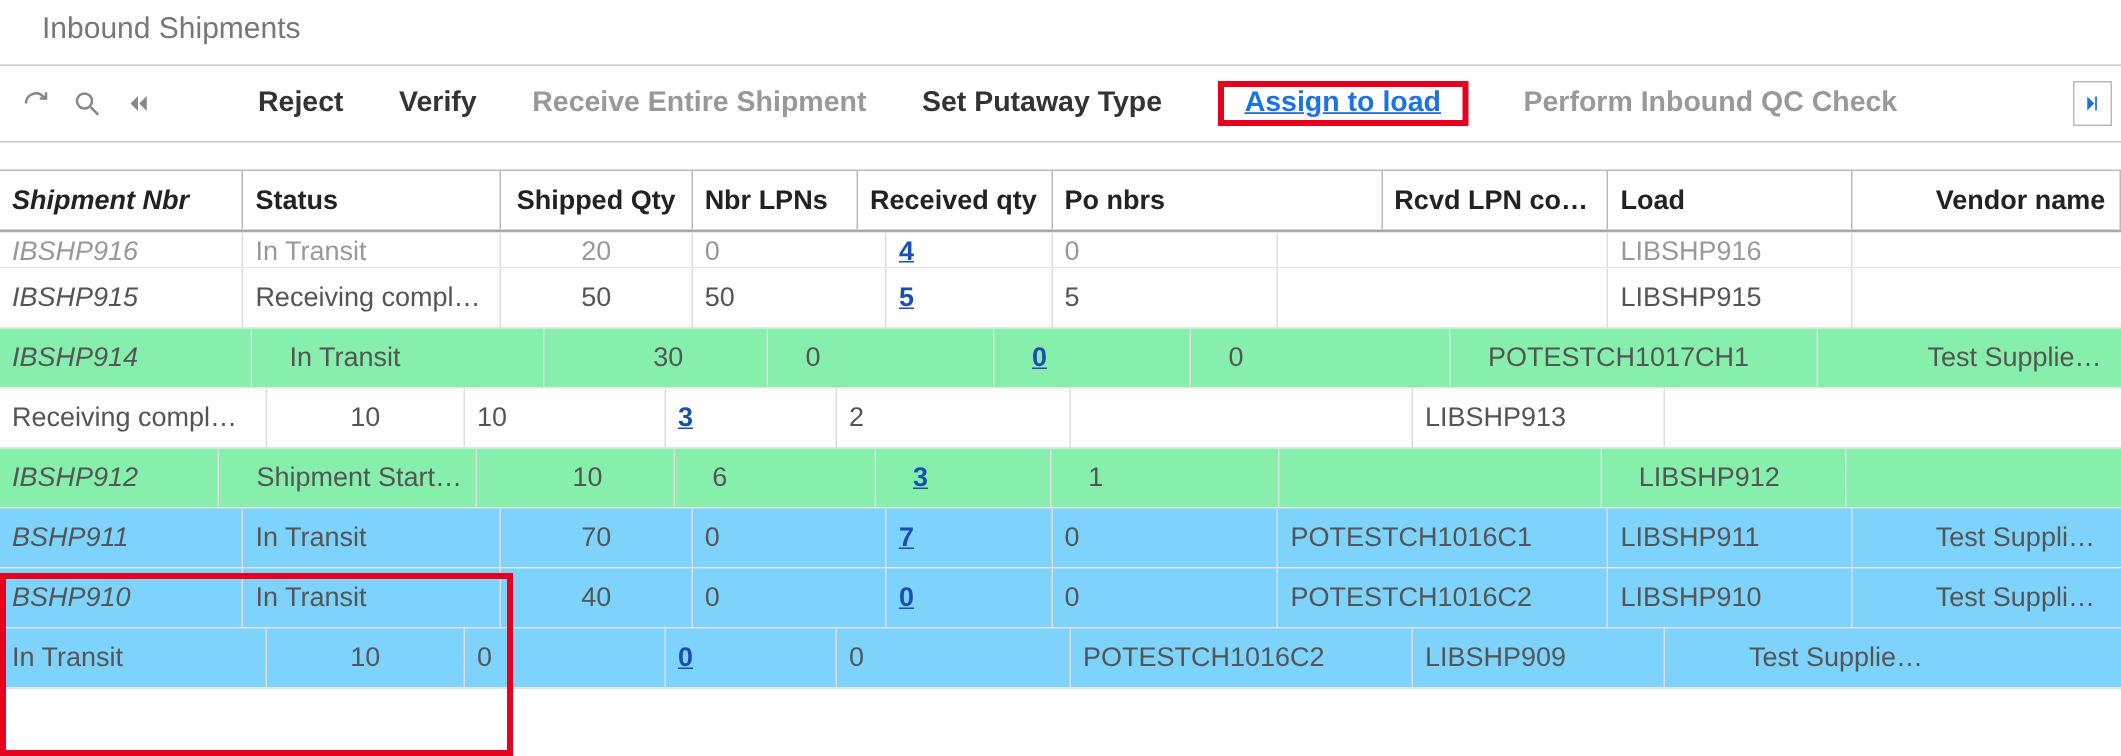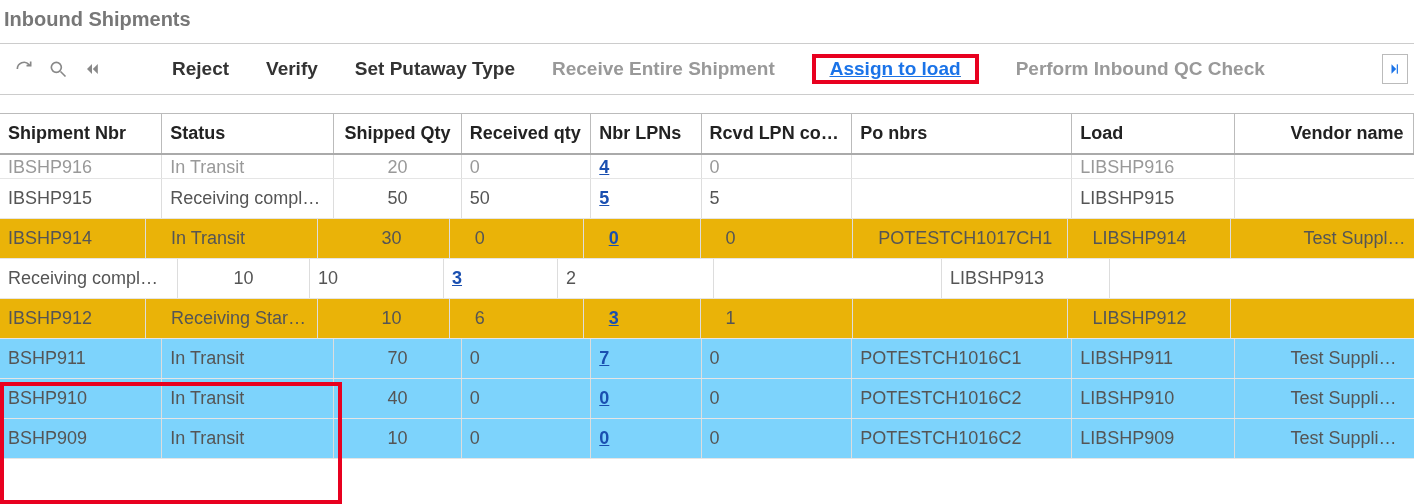--- a/index.html
+++ b/index.html
@@ -9,23 +9,23 @@
     font-family: Arial, Helvetica, sans-serif;
     font-size: 16px;
     color: #333;
     background: #fff;
     width: 1414px;
     height: 504px;
     overflow: hidden;
   }
   .page-title {
     font-size: 20px;
-    font-weight: bold;
+    font-weight: normal;
     color: #777;
-    padding: 8px 10px 12px 4px;
+    padding: 8px 10px 12px 28px;
   }
   .toolbar-wrap {
     border-top: 1px solid #ccc;
     border-bottom: 1px solid #ccc;
     padding: 10px 0 10px 10px;
     display: flex;
     align-items: center;
     gap: 6px;
     position: relative;
   }
@@ -106,37 +106,37 @@
     border-right: 1px solid #ddd;
   }
   .ghead .gcell {
     border-right: 1px solid #bbb;
   }
   .grow {
     border-bottom: 1px solid #e5e5e5;
     background: #fff;
     color: #555;
   }
-  .grow.alt { background: #eab308; gap: 17px; }
+  .grow.alt { background: #86efac; gap: 17px; }
   .grow.sel { background: #7dd3fc; }
   .grow.clipped {
     height: 24px;
     overflow: hidden;
     color: #999;
   }
   .grow.clipped .gcell { padding-top: 2px; }
   .lpn-link {
     color: #1a4fb0;
     text-decoration: underline;
     font-weight: bold;
     cursor: pointer;
   }
 
   
-  .c0 { width: 168px; }
+  .c0 { width: 168px; font-style: italic; }
   .c1 { width: 178px; }
   .c2 { width: 132px; text-align: center; }
   .c3 { width: 134px; }
   .c4 { width: 114px; }
   .c5 { width: 156px; }
   .c6 { width: 228px; }
   .c7 { width: 168px; }
   .c8 { width: 136px; border-right: none; margin-left: 48px;}
 
   
@@ -170,45 +170,45 @@
   <span class="icon-btn">
     <svg viewBox="0 0 24 24" fill="currentColor">
       <path d="M12 6l-6 6 6 6z"></path>
         <path d="M19 6l-6 6 6 6z"></path>
     </svg>
   </span>
 
   <div class="actions">
     <span class="action">Reject</span>
     <span class="action">Verify</span>
+    <span class="action disabled">Receive Entire Shipment</span>
     <span class="action">Set Putaway Type</span>
-    <span class="action disabled">Receive Entire Shipment</span>
     <span class="red-frame">
       <span class="action highlight-frame">Assign to load</span>
     </span>
     <span class="action disabled" style="max-width:250px;overflow:hidden">Perform Inbound QC Check</span>
   </div>
 
   <span class="overflow-btn">
     <svg viewBox="0 0 24 24" fill="currentColor">
       <path d="M6 4l8 8-8 8z"></path>
         <rect x="15" y="4" width="2" height="16"></rect>
     </svg>
   </span>
 </div>
 
 <div class="grid">
   <div class="ghead">
     <div class="gcell c0">Shipment Nbr</div>
     <div class="gcell c1">Status</div>
     <div class="gcell c2">Shipped Qty</div>
+    <div class="gcell c4">Nbr LPNs</div>
     <div class="gcell c3">Received qty</div>
-    <div class="gcell c4">Nbr LPNs</div>
+    <div class="gcell c6">Po nbrs</div>
     <div class="gcell c5">Rcvd LPN count</div>
-    <div class="gcell c6">Po nbrs</div>
     <div class="gcell c7">Load</div>
     <div class="gcell c8">Vendor name</div>
   </div>
 
   <div class="rows-wrap" id="rows-wrap">
 
     <div class="grow clipped">
         <div class="gcell c0">IBSHP916</div>
         <div class="gcell c1">In Transit</div>
         <div class="gcell c2">20</div>
@@ -231,36 +231,35 @@
         <div class="gcell c8"></div>
       </div>
       <div class="grow alt">
         <div class="gcell c0">IBSHP914</div>
         <div class="gcell c1">In Transit</div>
         <div class="gcell c2">30</div>
         <div class="gcell c3">0</div>
         <div class="gcell c4"><span class="lpn-link">0</span></div>
         <div class="gcell c5">0</div>
         <div class="gcell c6">POTESTCH1017CH1</div>
-        <div class="gcell c7">LIBSHP914</div>
         <div class="gcell c8">Test Supplie…</div>
       </div>
       <div class="grow">
         <div class="gcell c1">Receiving compl…</div>
         <div class="gcell c2">10</div>
         <div class="gcell c3">10</div>
         <div class="gcell c4"><span class="lpn-link">3</span></div>
         <div class="gcell c5">2</div>
         <div class="gcell c6"></div>
         <div class="gcell c7">LIBSHP913</div>
         <div class="gcell c8"></div>
       </div>
       <div class="grow alt">
         <div class="gcell c0">IBSHP912</div>
-        <div class="gcell c1">Receiving Started</div>
+        <div class="gcell c1">Shipment Started</div>
         <div class="gcell c2">10</div>
         <div class="gcell c3">6</div>
         <div class="gcell c4"><span class="lpn-link">3</span></div>
         <div class="gcell c5">1</div>
         <div class="gcell c6"></div>
         <div class="gcell c7">LIBSHP912</div>
         <div class="gcell c8"></div>
       </div>
       <div class="grow sel">
         <div class="gcell c0">BSHP911</div>
@@ -278,21 +277,20 @@
         <div class="gcell c1">In Transit</div>
         <div class="gcell c2">40</div>
         <div class="gcell c3">0</div>
         <div class="gcell c4"><span class="lpn-link">0</span></div>
         <div class="gcell c5">0</div>
         <div class="gcell c6">POTESTCH1016C2</div>
         <div class="gcell c7">LIBSHP910</div>
         <div class="gcell c8">Test Supplie…</div>
       </div>
       <div class="grow sel">
-        <div class="gcell c0">BSHP909</div>
         <div class="gcell c1">In Transit</div>
         <div class="gcell c2">10</div>
         <div class="gcell c3">0</div>
         <div class="gcell c4"><span class="lpn-link">0</span></div>
         <div class="gcell c5">0</div>
         <div class="gcell c6">POTESTCH1016C2</div>
         <div class="gcell c7">LIBSHP909</div>
         <div class="gcell c8">Test Supplie…</div>
       </div>
       <div class="sel-frame" id="sel-frame" style="top: 227px; height: 122px; width: 342px;"></div>

